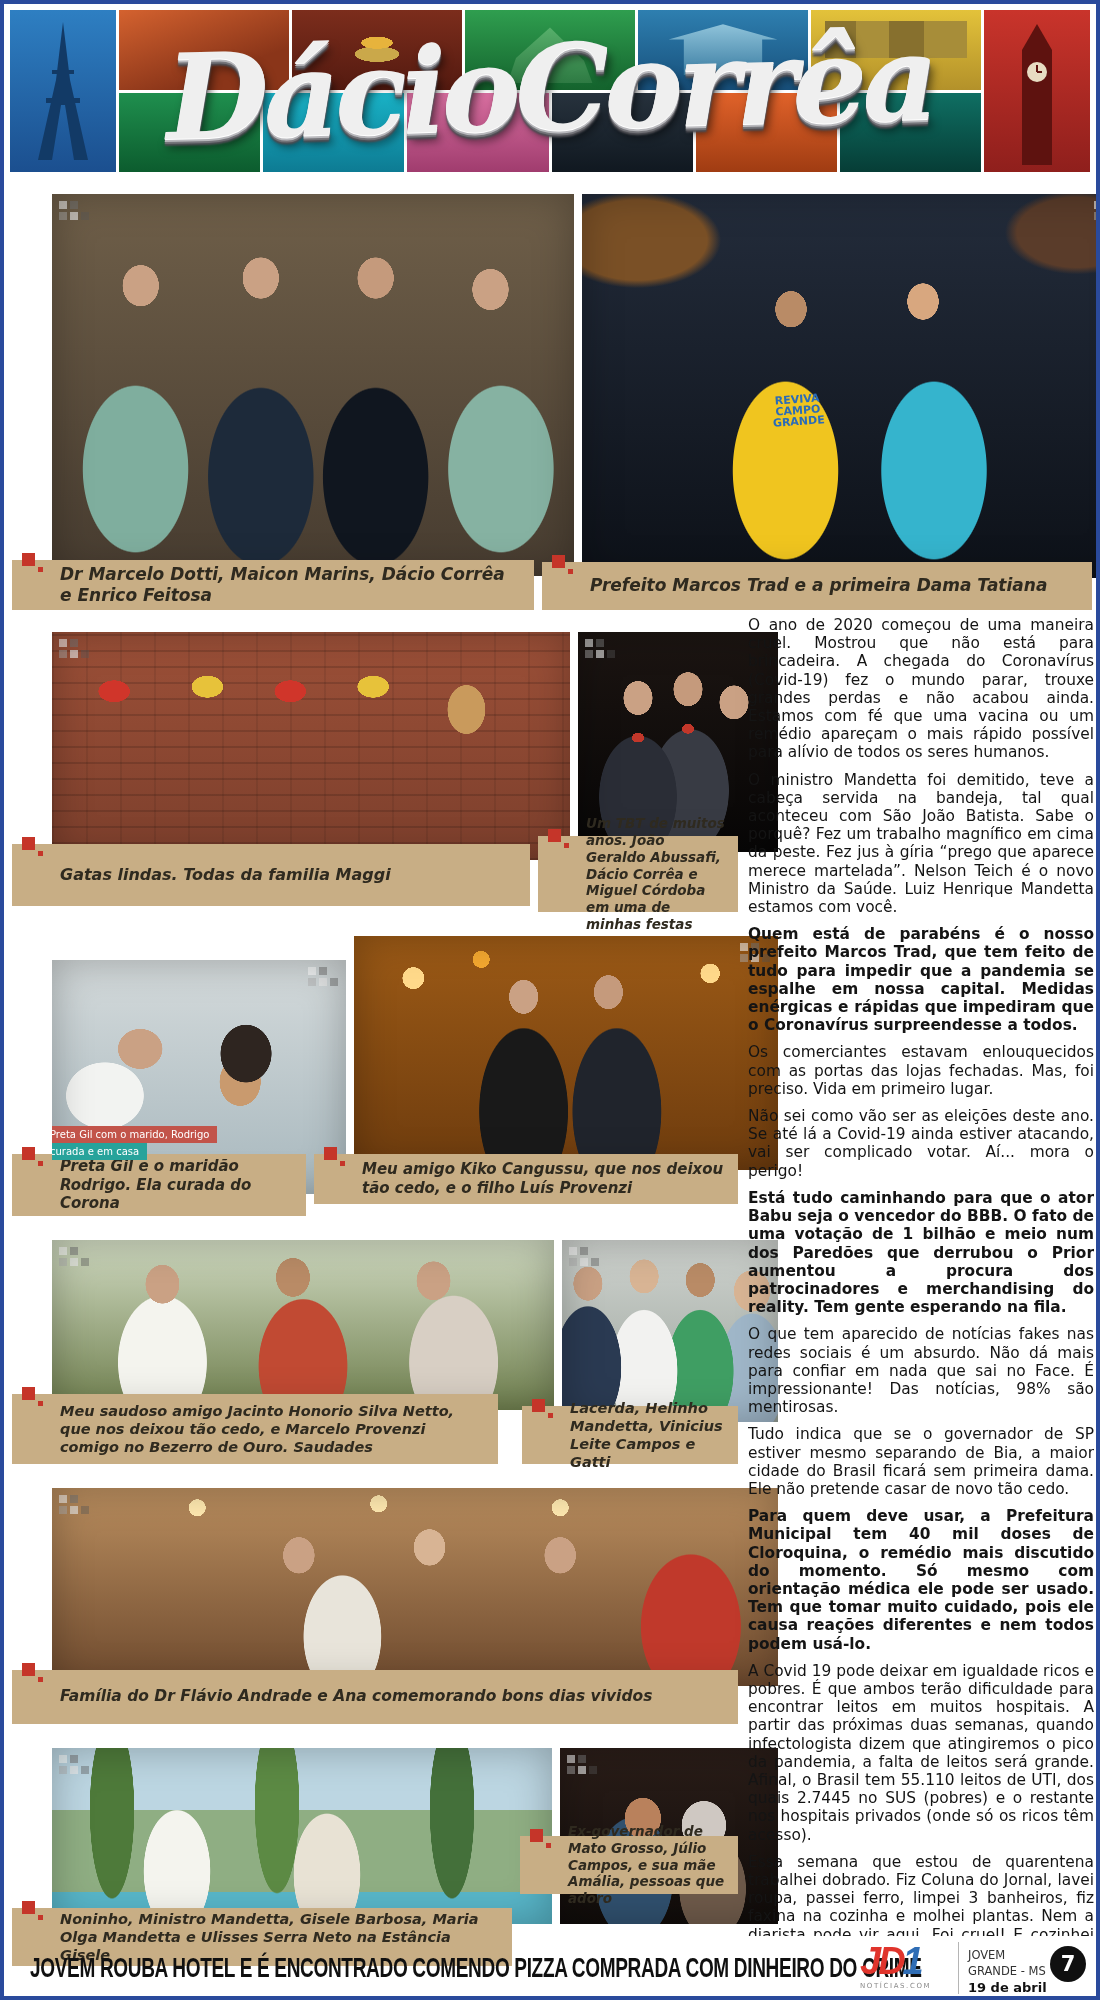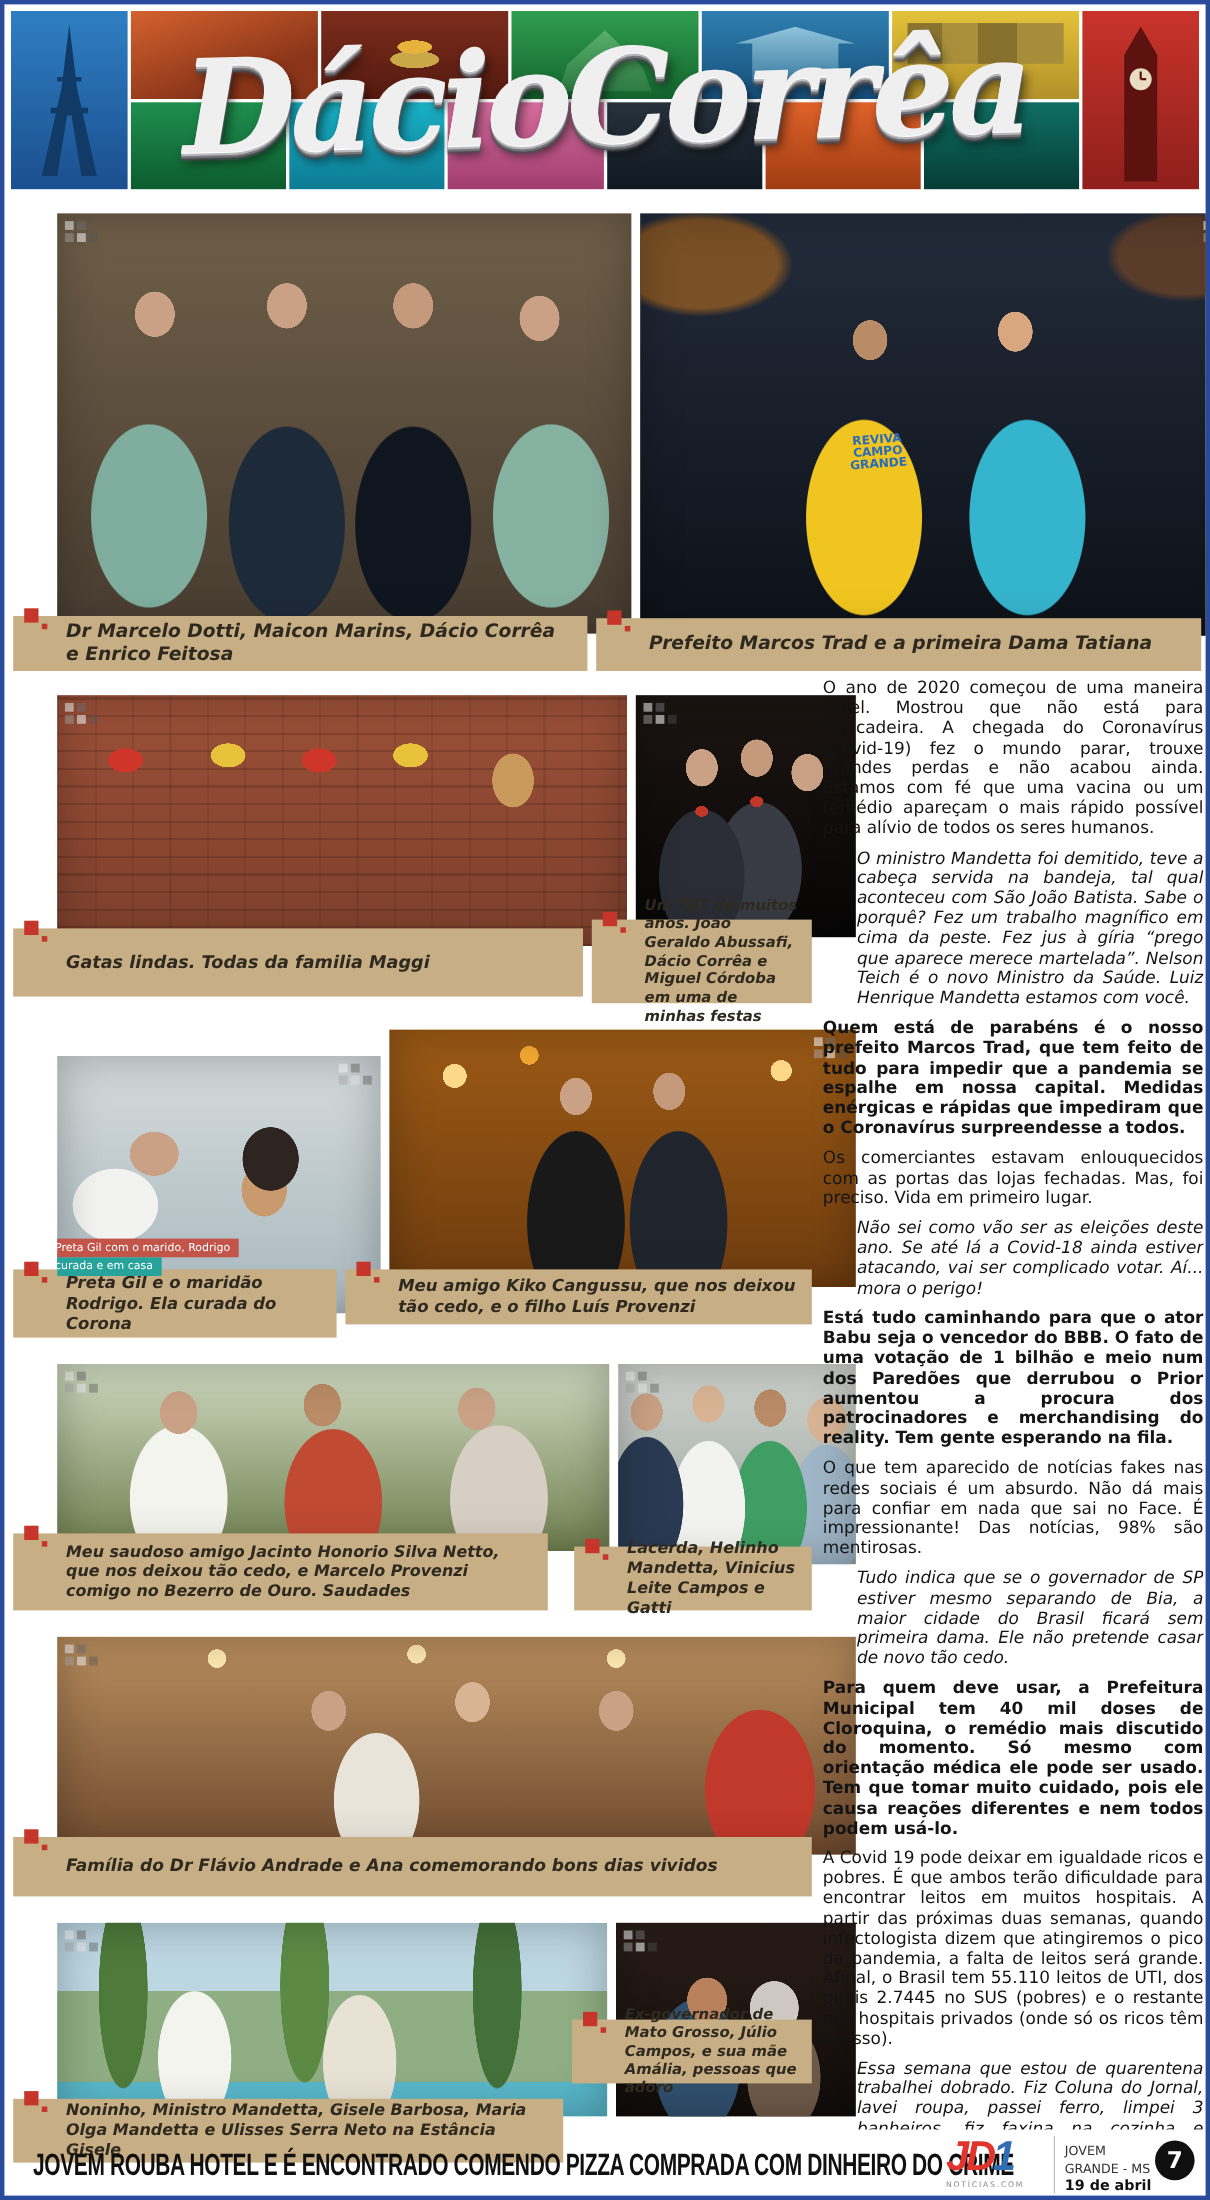--- a/index.html
+++ b/index.html
@@ -153,21 +153,21 @@
   
   .caption{position:absolute;background:#c8ae85;color:#2f2a1f;font-style:italic;font-weight:bold;
            display:flex;align-items:center;padding:4px 12px 4px 48px;box-sizing:border-box;line-height:1.25;}
   .pix{position:absolute;left:10px;top:-7px;width:13px;height:13px;background:#c53529;
        box-shadow:12px 10px 0 -4px #c53529;}
 
   
   .col{position:absolute;left:744px;top:612px;width:346px;height:1320px;overflow:hidden;
        color:#141414;font-size:15.4px;line-height:18.2px;text-align:justify;}
   .col p{margin:0 0 9px;}
-  .col p.ita{font-style:italic;margin-left:31px;}
+  .col p.ita{}
   .col p.bold{font-weight:bold;}
 
   
   .footer-headline{position:absolute;left:26px;top:1948px;white-space:nowrap;
        font-weight:bold;font-size:28px;letter-spacing:-0.5px;color:#101010;
        transform:scaleX(.68);transform-origin:left center;font-family:"Liberation Sans",sans-serif;}
   .jd1{position:absolute;left:856px;top:1938px;width:90px;text-align:left;line-height:1;}
   .jd1 .big{font-size:38px;font-weight:bold;font-style:italic;letter-spacing:-3px;
        font-family:"Liberation Sans",sans-serif;}
   .jd1 .jd{color:#e0342c;} .jd1 .one{color:#2f6db5;}
@@ -311,21 +311,21 @@
   <div class="caption" style="left:516px;top:1832px;width:218px;height:58px;font-size:13.5px;">
     <span class="pix"></span>
     <span>Ex-governador de Mato Grosso, Júlio Campos, e sua mãe Amália, pessoas que adoro</span>
   </div>
 
   <section class="col">
     <p class="reg">O ano de 2020 começou de uma maneira cruel. Mostrou que não está para brincadeira. A chegada do Coronavírus (Covid-19) fez o mundo parar, trouxe grandes perdas e não acabou ainda. Estamos com fé que uma vacina ou um remédio apareçam o mais rápido possível para alívio de todos os seres humanos.</p>
     <p class="ita">O ministro Mandetta foi demitido, teve a cabeça servida na bandeja, tal qual aconteceu com São João Batista. Sabe o porquê? Fez um trabalho magnífico em cima da peste. Fez jus à gíria “prego que aparece merece martelada”. Nelson Teich é o novo Ministro da Saúde. Luiz Henrique Mandetta estamos com você.</p>
     <p class="bold">Quem está de parabéns é o nosso prefeito Marcos Trad, que tem feito de tudo para impedir que a pandemia se espalhe em nossa capital. Medidas enérgicas e rápidas que impediram que o Coronavírus surpreendesse a todos.</p>
     <p class="reg">Os comerciantes estavam enlouquecidos com as portas das lojas fechadas. Mas, foi preciso. Vida em primeiro lugar.</p>
-    <p class="ita">Não sei como vão ser as eleições deste ano. Se até lá a Covid-18 ainda estiver atacando, vai ser complicado votar. Aí... mora o perigo!</p>
+    <p class="ita">Não sei como vão ser as eleições deste ano. Se até lá a Covid-19 ainda estiver atacando, vai ser complicado votar. Aí... mora o perigo!</p>
     <p class="bold">Está tudo caminhando para que o ator Babu seja o vencedor do BBB. O fato de uma votação de 1 bilhão e meio num dos Paredões que derrubou o Prior aumentou a procura dos patrocinadores e merchandising do reality. Tem gente esperando na fila.</p>
     <p class="reg">O que tem aparecido de notícias fakes nas redes sociais é um absurdo. Não dá mais para confiar em nada que sai no Face. É impressionante! Das notícias, 98% são mentirosas.</p>
     <p class="ita">Tudo indica que se o governador de SP estiver mesmo separando de Bia, a maior cidade do Brasil ficará sem primeira dama. Ele não pretende casar de novo tão cedo.</p>
     <p class="bold">Para quem deve usar, a Prefeitura Municipal tem 40 mil doses de Cloroquina, o remédio mais discutido do momento. Só mesmo com orientação médica ele pode ser usado. Tem que tomar muito cuidado, pois ele causa reações diferentes e nem todos podem usá-lo.</p>
     <p class="reg">A Covid 19 pode deixar em igualdade ricos e pobres. É que ambos terão dificuldade para encontrar leitos em muitos hospitais. A partir das próximas duas semanas, quando infectologista dizem que atingiremos o pico da pandemia, a falta de leitos será grande. Afinal, o Brasil tem 55.110 leitos de UTI, dos quais 2.7445 no SUS (pobres) e o restante nos hospitais privados (onde só os ricos têm acesso).</p>
     <p class="ita">Essa semana que estou de quarentena trabalhei dobrado. Fiz Coluna do Jornal, lavei roupa, passei ferro, limpei 3 banheiros, fiz faxina na cozinha e molhei plantas. Nem a diarista pode vir aqui. Foi cruel! E cozinhei um pouco, os outros dias encomendei comida. Não é fácil!</p>
 
   </section>
 
   <div class="footer-headline">JOVEM ROUBA HOTEL E É ENCONTRADO COMENDO PIZZA COMPRADA COM DINHEIRO DO CRIME</div>

